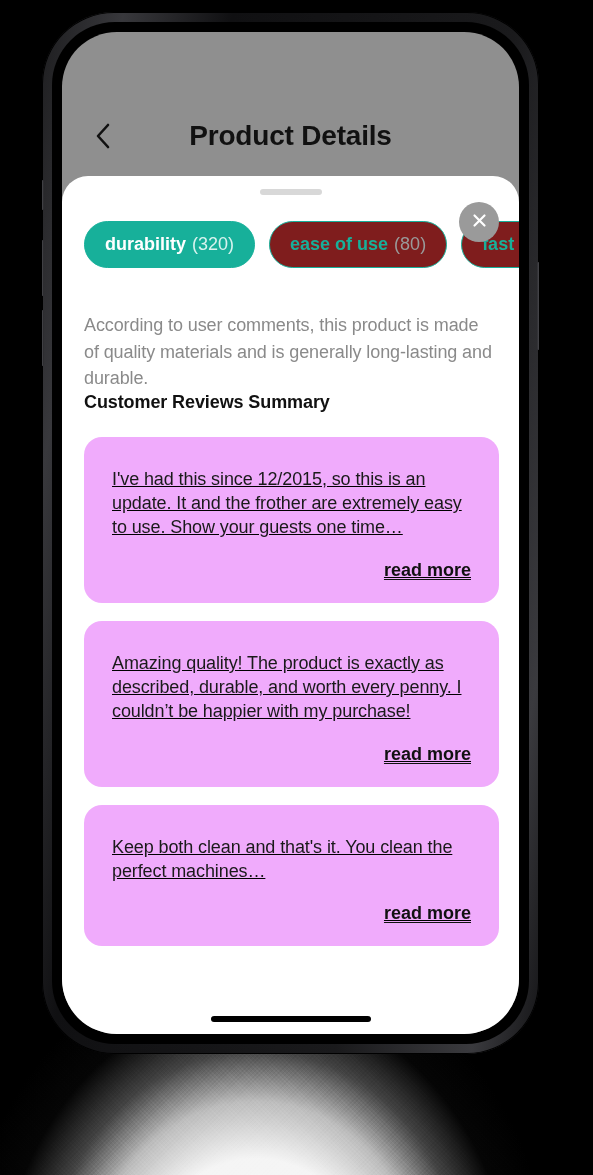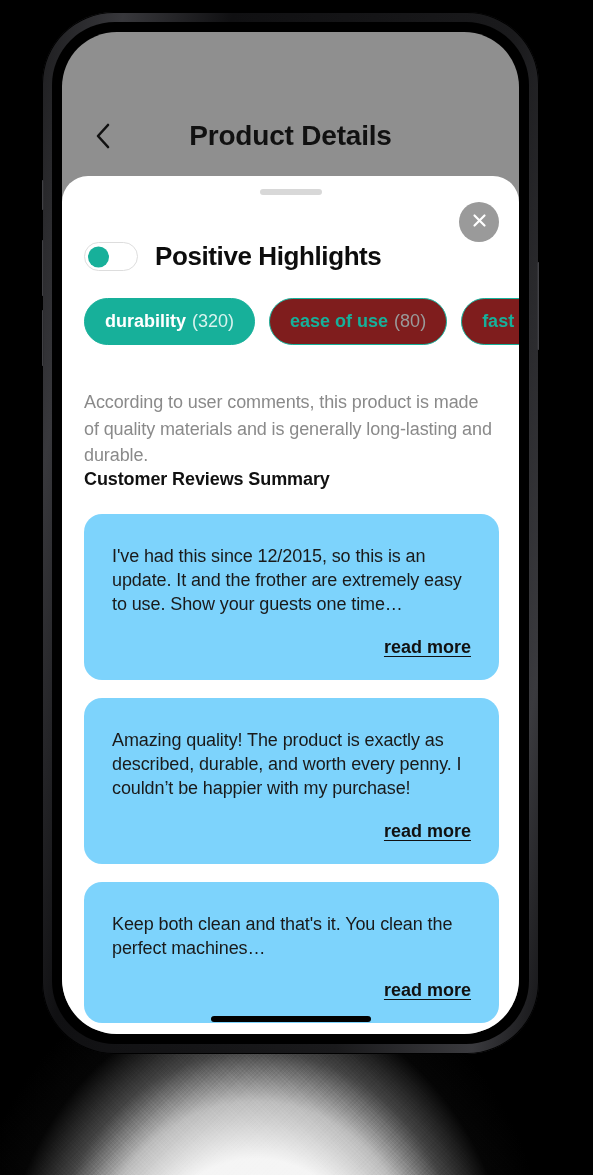--- a/index.html
+++ b/index.html
@@ -296,24 +296,25 @@
     margin-top: 14px;
     font-size: 18px;
     line-height: 1.48;
     color: #8a8a8a;
     letter-spacing: -0.1px;
   }
 
   
   #reviews { padding: 24px 20px 0 22px; }
   .review-card {
-    background: #7dd3fc;
+    background: #f0abfc;
     border-radius: 18px;
     padding: 30px 28px 22px 28px;
     margin-bottom: 18px;
+    text-decoration: underline;
   }
   .review-text {
     font-size: 18px;
     line-height: 1.35;
     color: #1a1a1a;
     letter-spacing: -0.1px;
   }
   .read-more {
     display: block;
     text-align: right;
@@ -371,26 +372,20 @@
       <div id="drag-handle"></div>
 
       <button id="close-button">
         <span>
           <svg width="17" height="17" viewBox="0 0 17 17" aria-hidden="true">
             <path d="M3.5 3.5 13.5 13.5M13.5 3.5 3.5 13.5" stroke="#ffffff" stroke-width="2.2" stroke-linecap="round"></path>
           </svg>
         </span>
       </button>
 
-      <div id="toggle-row">
-        <div id="highlights-toggle">
-          <div id="toggle-knob"></div>
-        </div>
-        <div id="toggle-label">Positive Highlights</div>
-      </div>
 
       <div id="chips">
         <div class="chip filled">
           <span>durability</span>
           <span class="chip-count">(320)</span>
         </div>
         <div class="chip outline">
           <span>ease of use</span>
           <span class="chip-count">(80)</span>
         </div>

